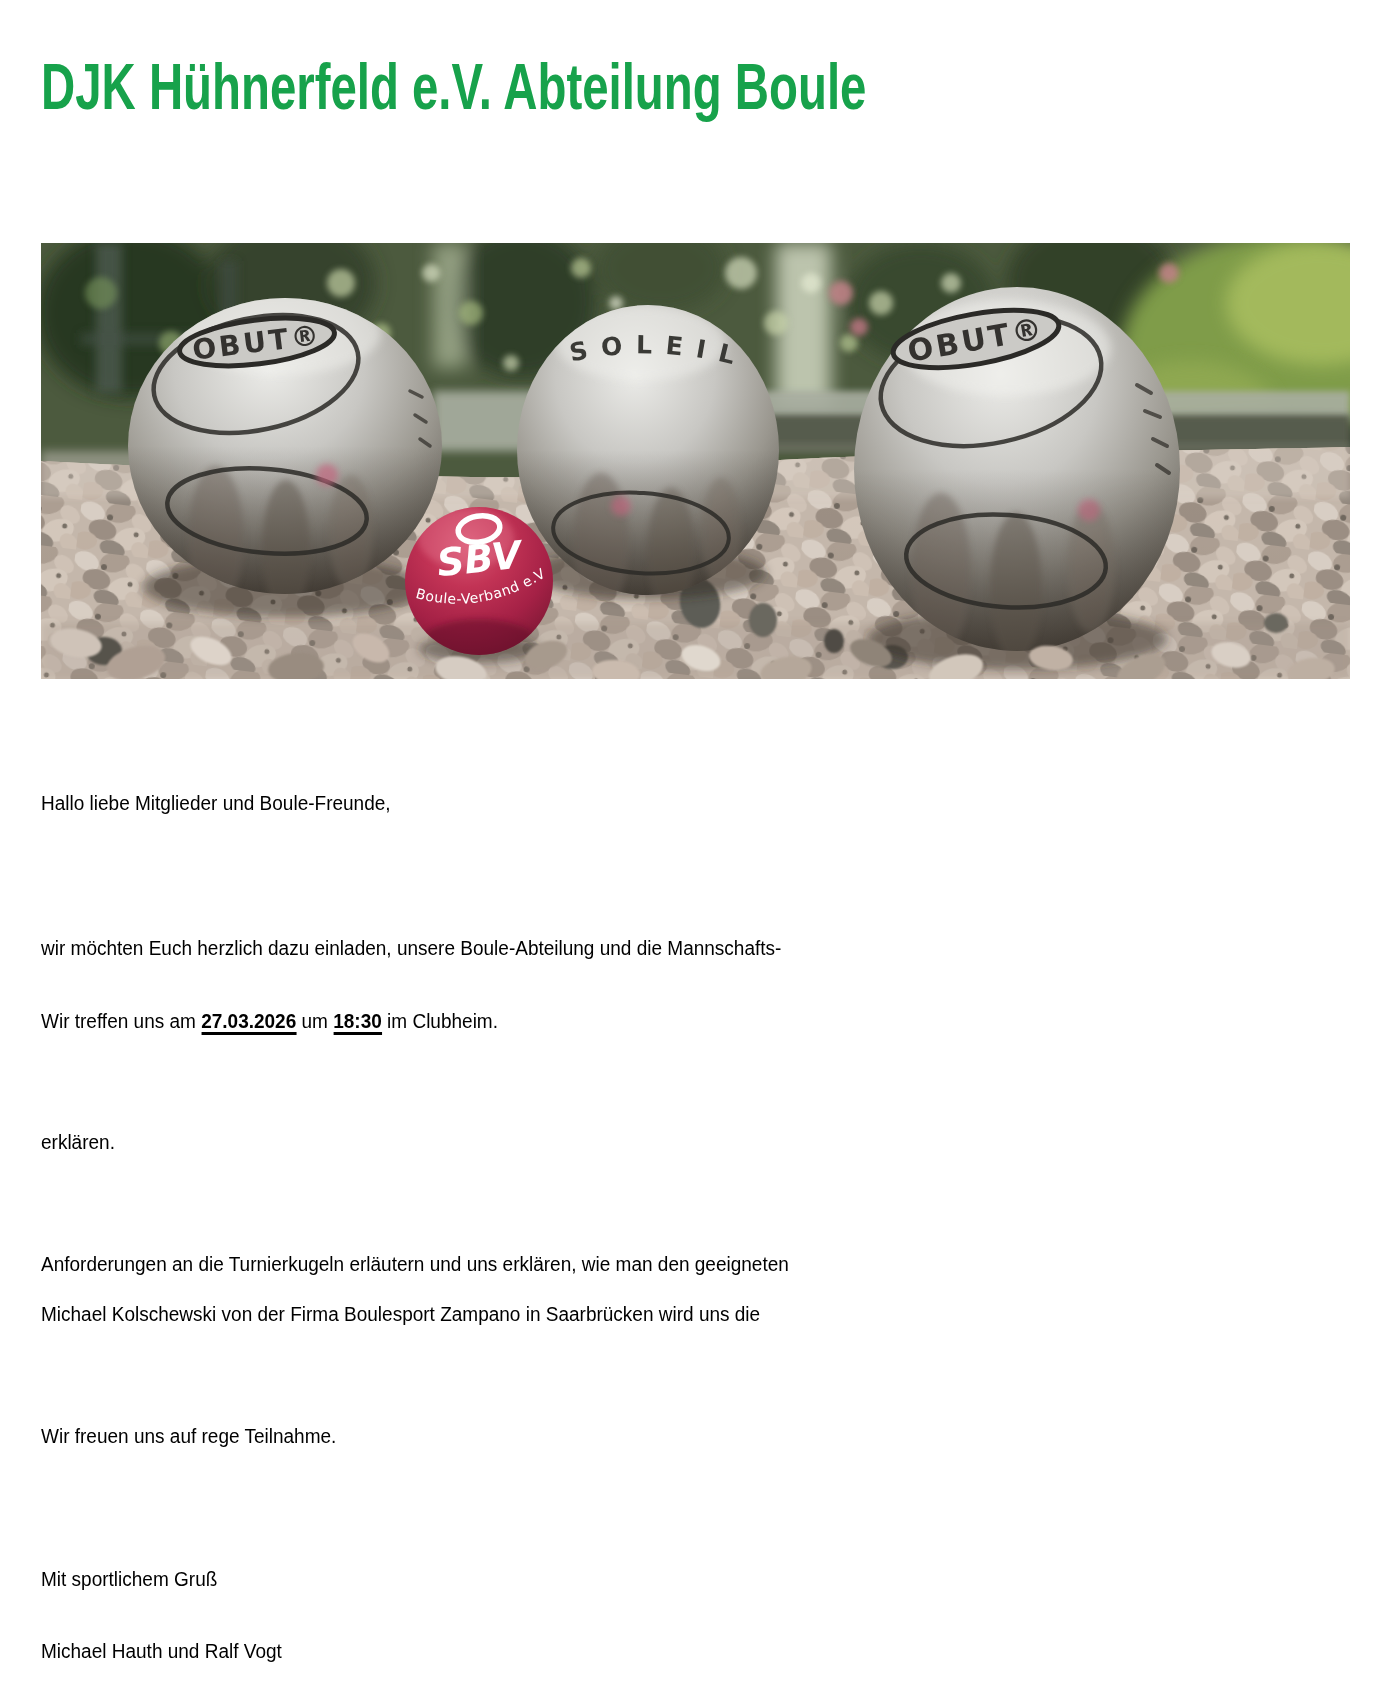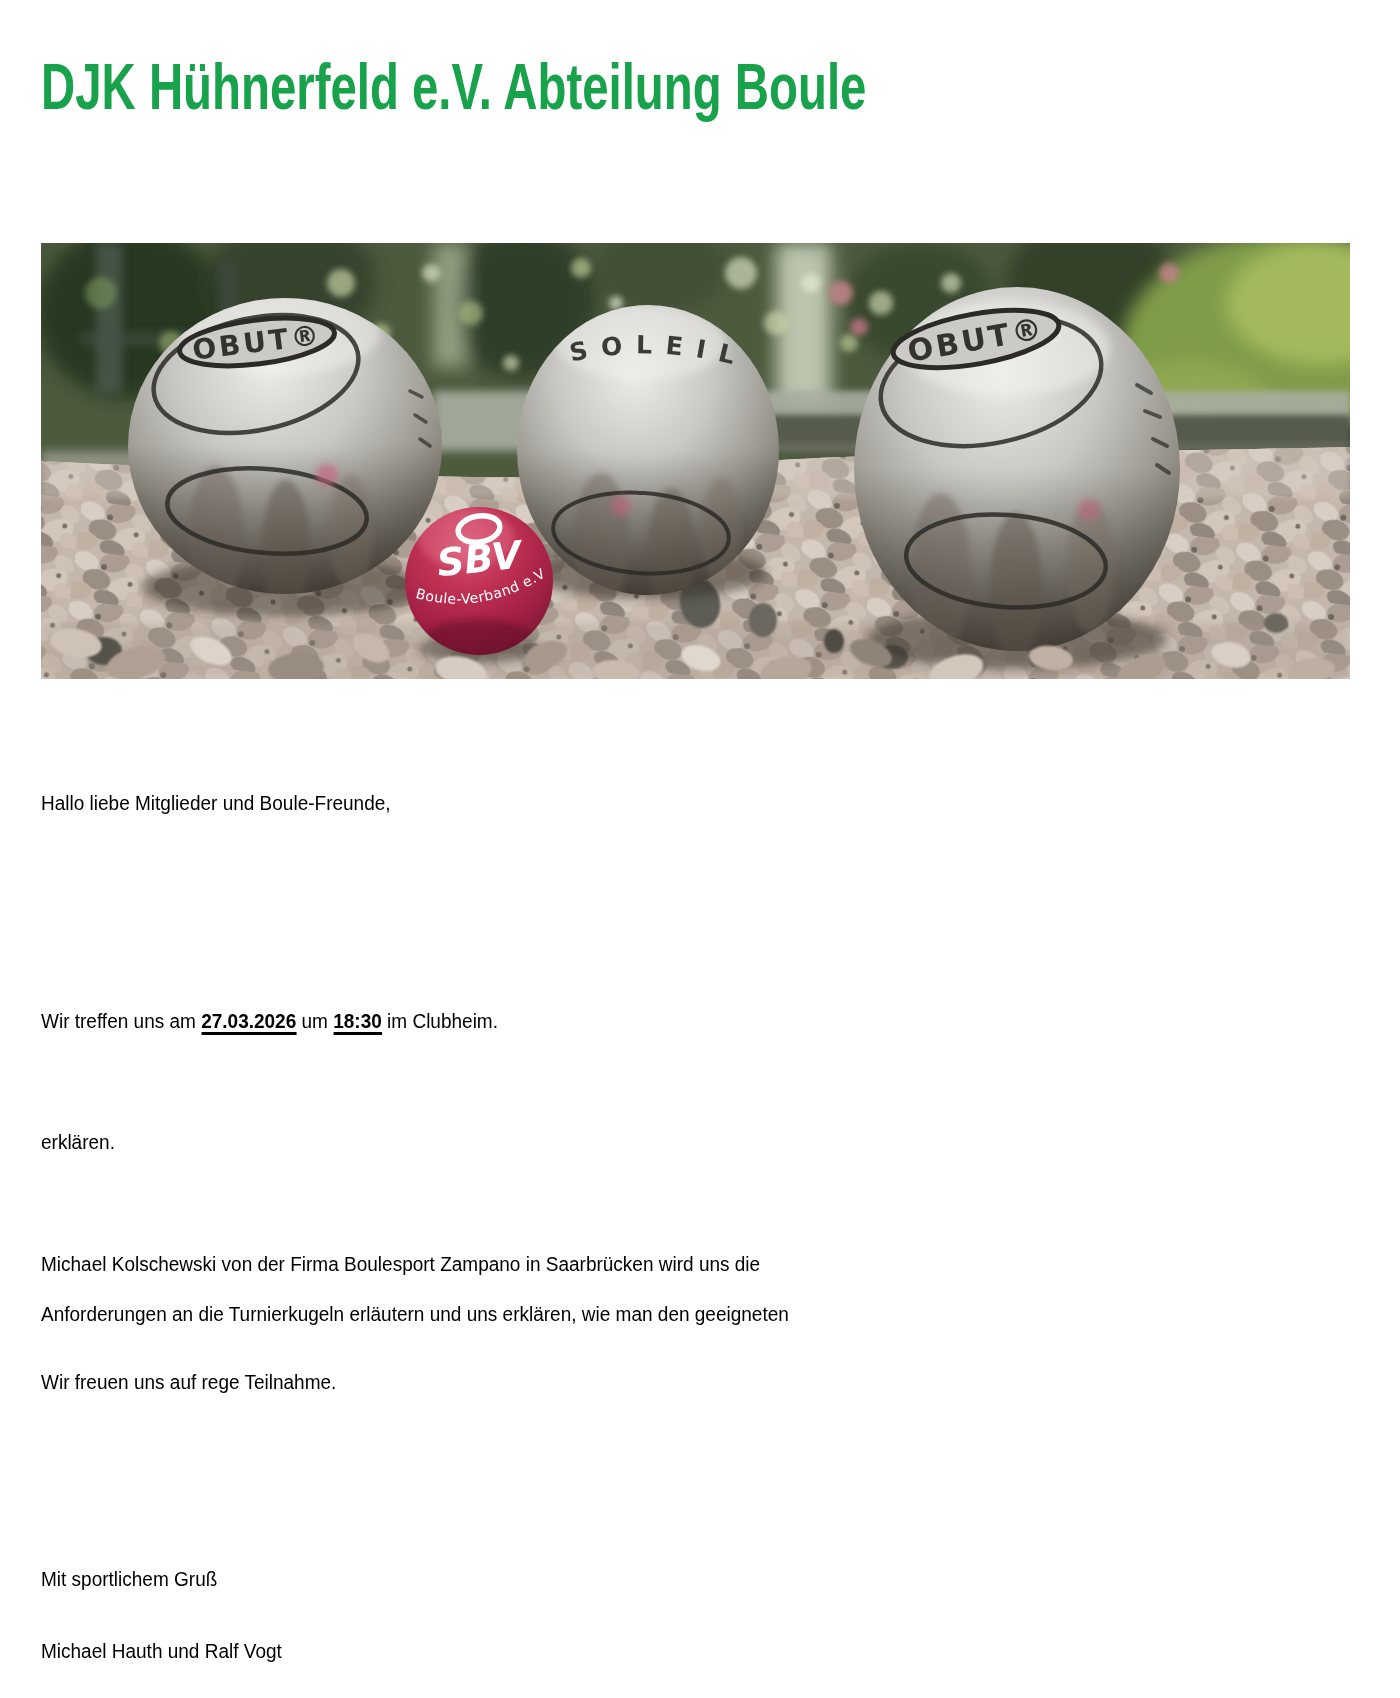--- a/index.html
+++ b/index.html
@@ -279,36 +279,37 @@
     </svg>
   </figure>
 
   <section>
 
     <div class="para" style="top:778px">
       <div class="line"><span class="sx">Hallo liebe Mitglieder und Boule-Freunde,</span></div>
     </div>
 
     <div class="para" style="top:923px">
+      <div class="line"><span class="sx">wir möchten Euch herzlich dazu einladen, unsere Boule-Abteilung und die Mannschafts-</span></div>
     </div>
 
     <div class="para" style="top:996px">
       <div class="line"><span class="sx"><span>Wir treffen uns am </span><span class="hl">27.03.2026</span><span> um </span><span class="hl">18:30</span><span> im Clubheim.</span></span></div>
     </div>
 
     <div class="para" style="top:1117px">
       <div class="line"><span class="sx">erklären.</span></div>
     </div>
 
     <div class="para" style="top:1239px">
+      <div class="line"><span class="sx">Anforderungen an die Turnierkugeln erläutern und uns erklären, wie man den geeigneten</span></div>
       <div class="line"><span class="sx">Michael Kolschewski von der Firma Boulesport Zampano in Saarbrücken wird uns die</span></div>
-      <div class="line"><span class="sx">Anforderungen an die Turnierkugeln erläutern und uns erklären, wie man den geeigneten</span></div>
-    </div>
-
-    <div class="para" style="top:1357px">
+    </div>
+
+    <div class="para" style="top:1411px">
       <div class="line"><span class="sx">Wir freuen uns auf rege Teilnahme.</span></div>
     </div>
 
     <div class="para" style="top:1554px">
       <div class="line"><span class="sx">Mit sportlichem Gruß</span></div>
     </div>
 
     <div class="para" style="top:1626px">
       <div class="line"><span class="sx">Michael Hauth und Ralf Vogt</span></div>
     </div>

